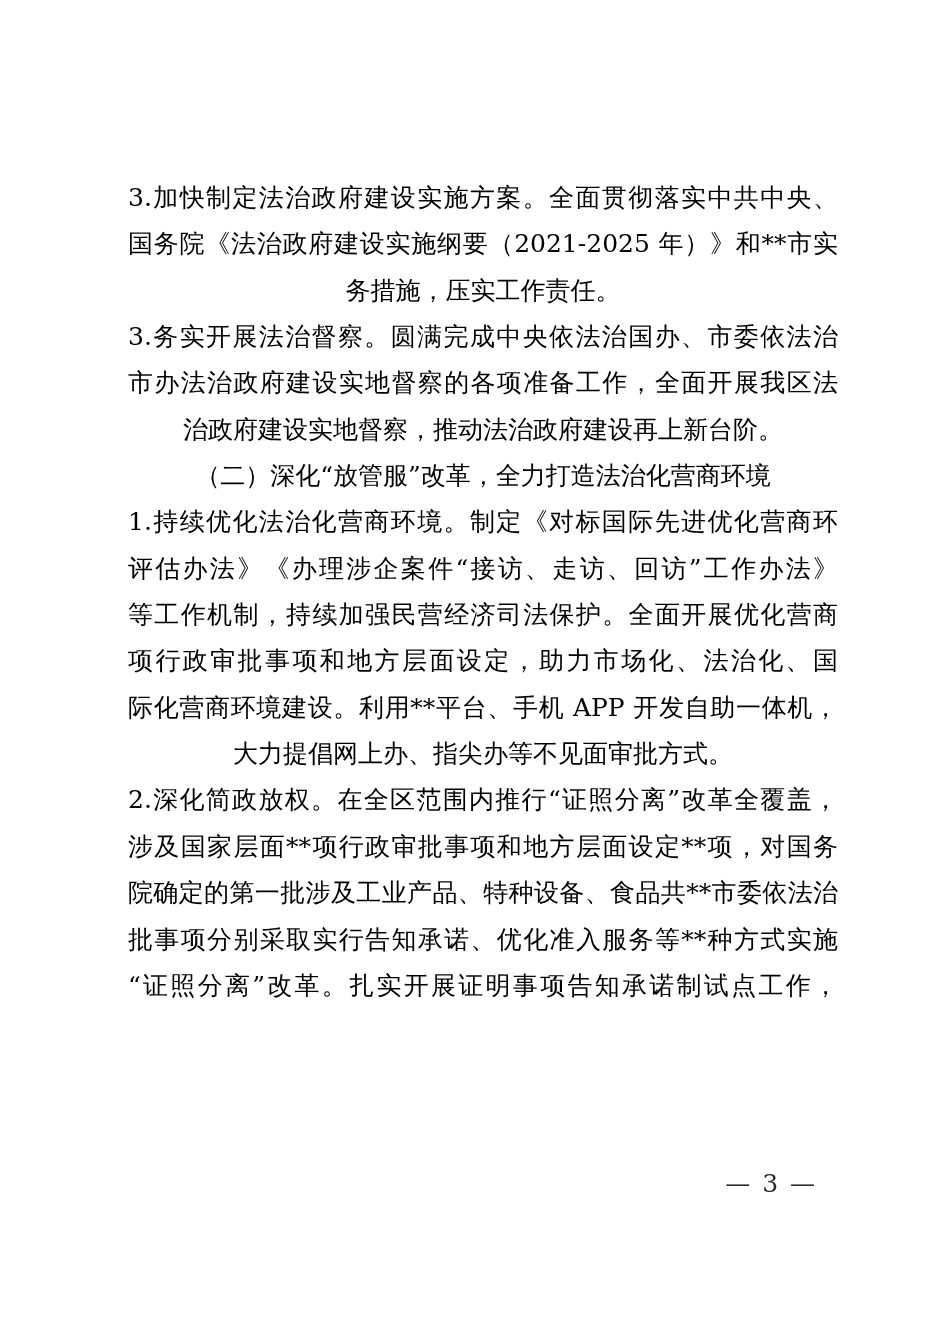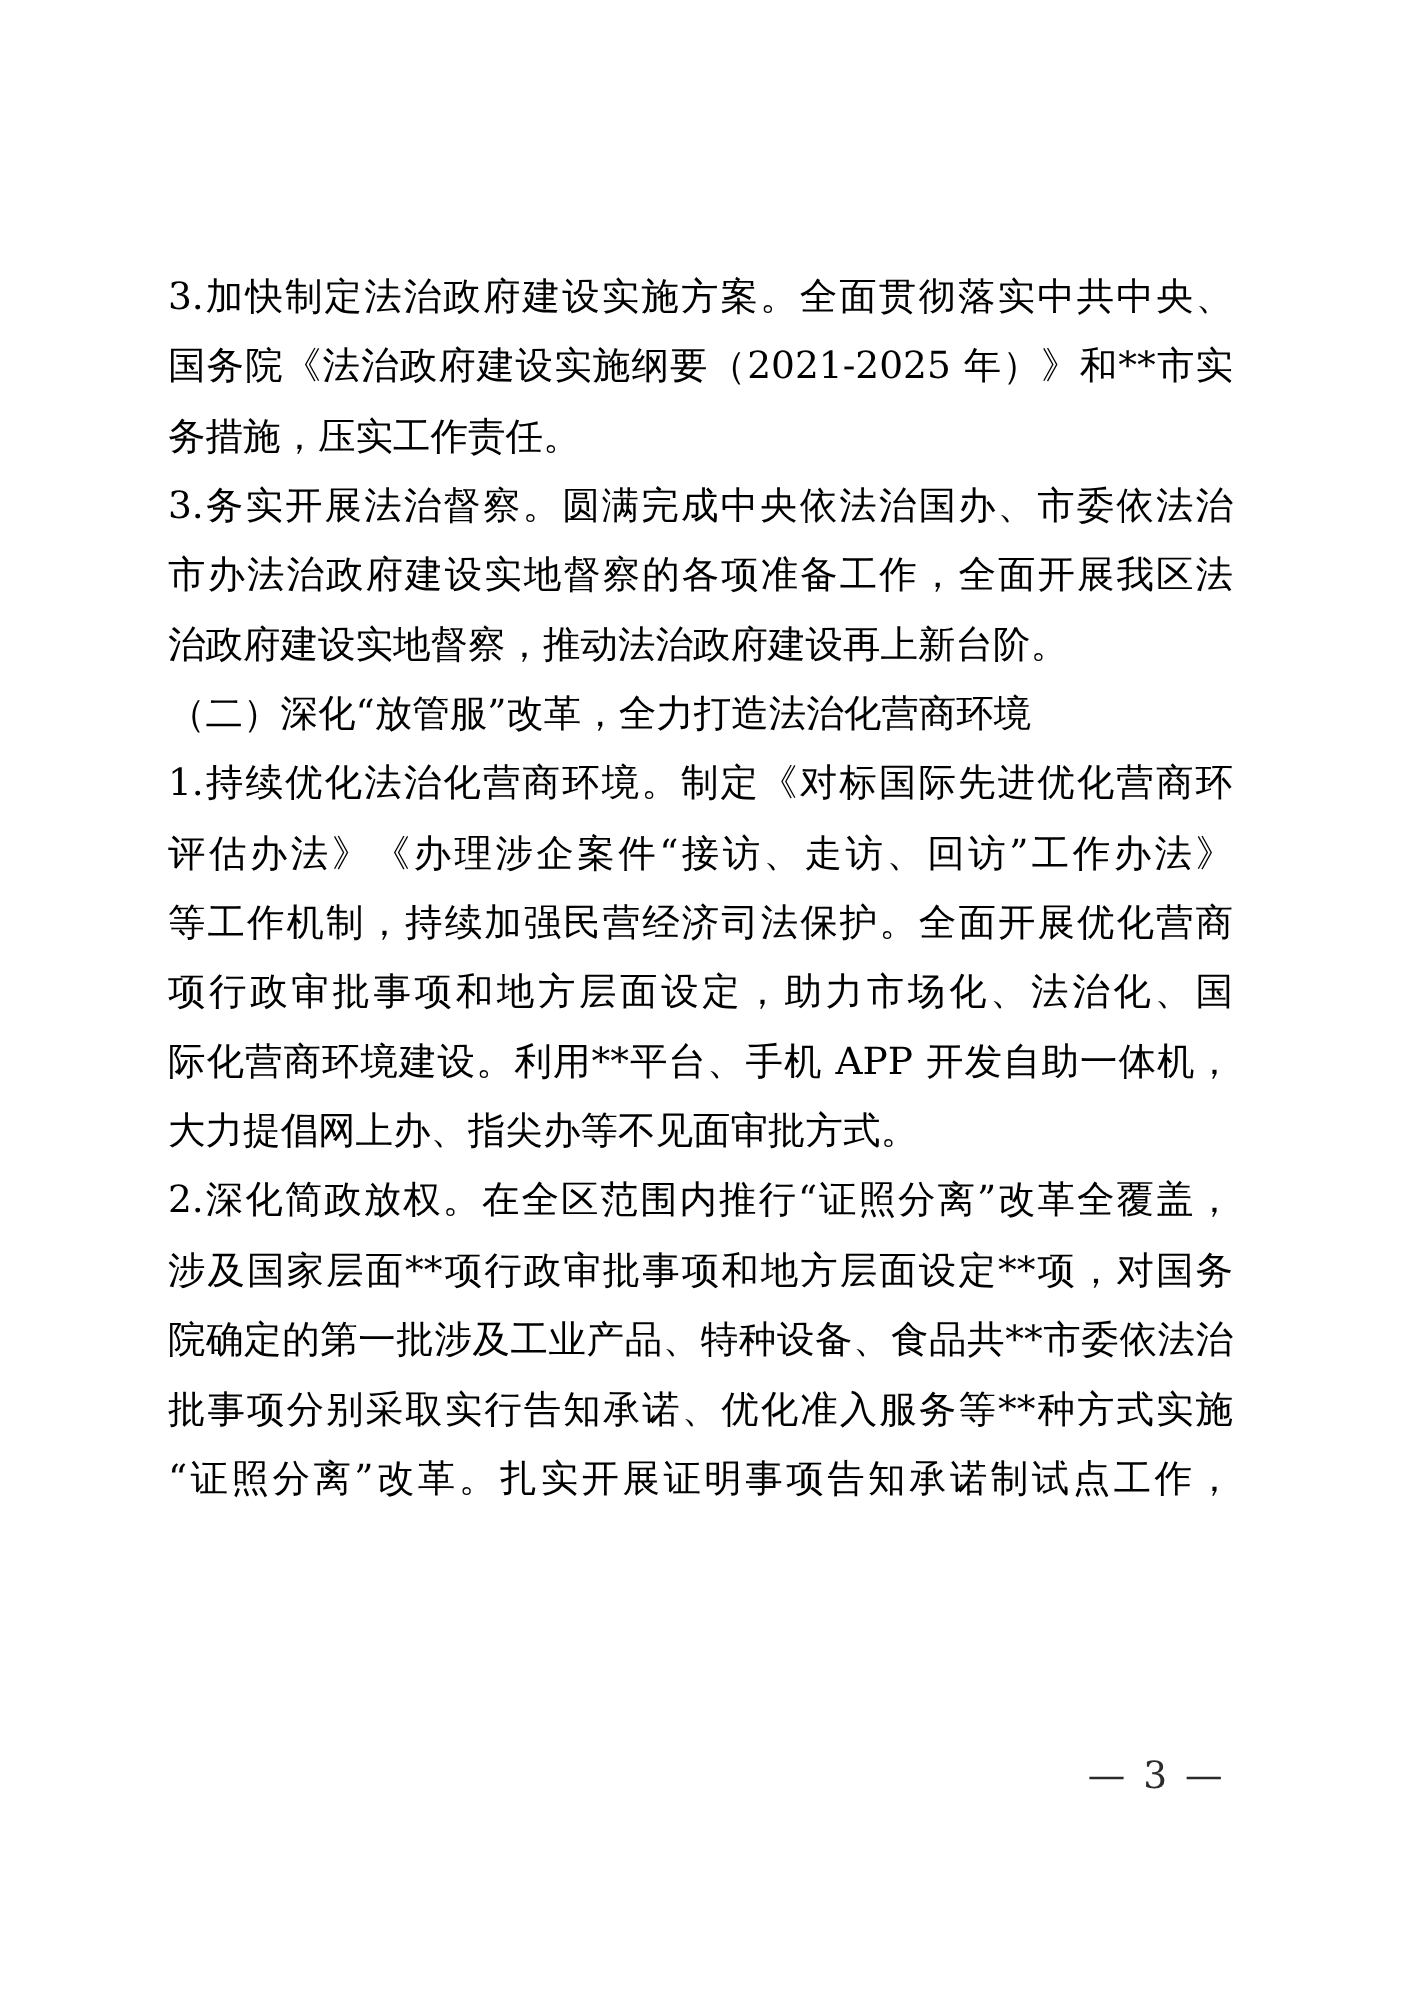--- a/index.html
+++ b/index.html
@@ -11,31 +11,32 @@
     position: relative;
     width: 950px;
     height: 1344px;
     background: #ffffff;
     overflow: hidden;
     font-family: "DejaVu Serif", "Liberation Serif", serif;
     color: #000000;
   }
   .text-block {
     position: absolute;
-    left: 112px;
+    left: 128px;
     top: 175px;
     width: 710px;
   }
   .line {
     height: 46.35px;
     line-height: 46.35px;
     font-size: 25px;
     overflow: hidden;
     white-space: normal;
     color: #000000;
+    text-align: center;
   }
   .line.just {
     text-align: justify;
     text-align-last: justify;
   }
   .line.body {
     font-weight: 400;
   }
   .line.heading {
     font-weight: 400;

